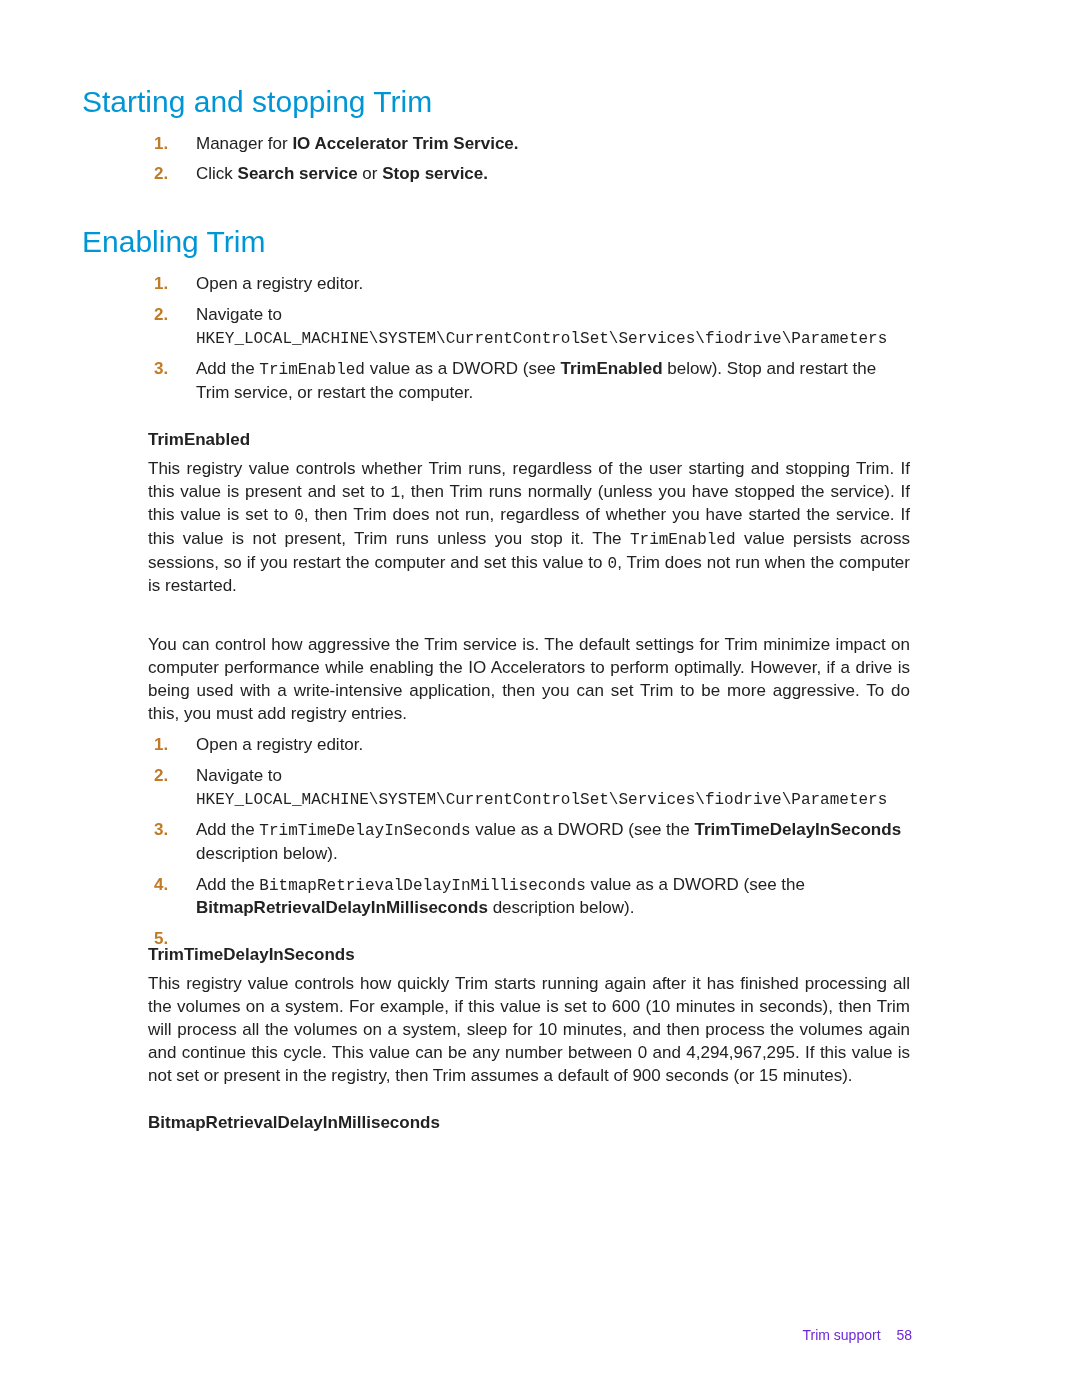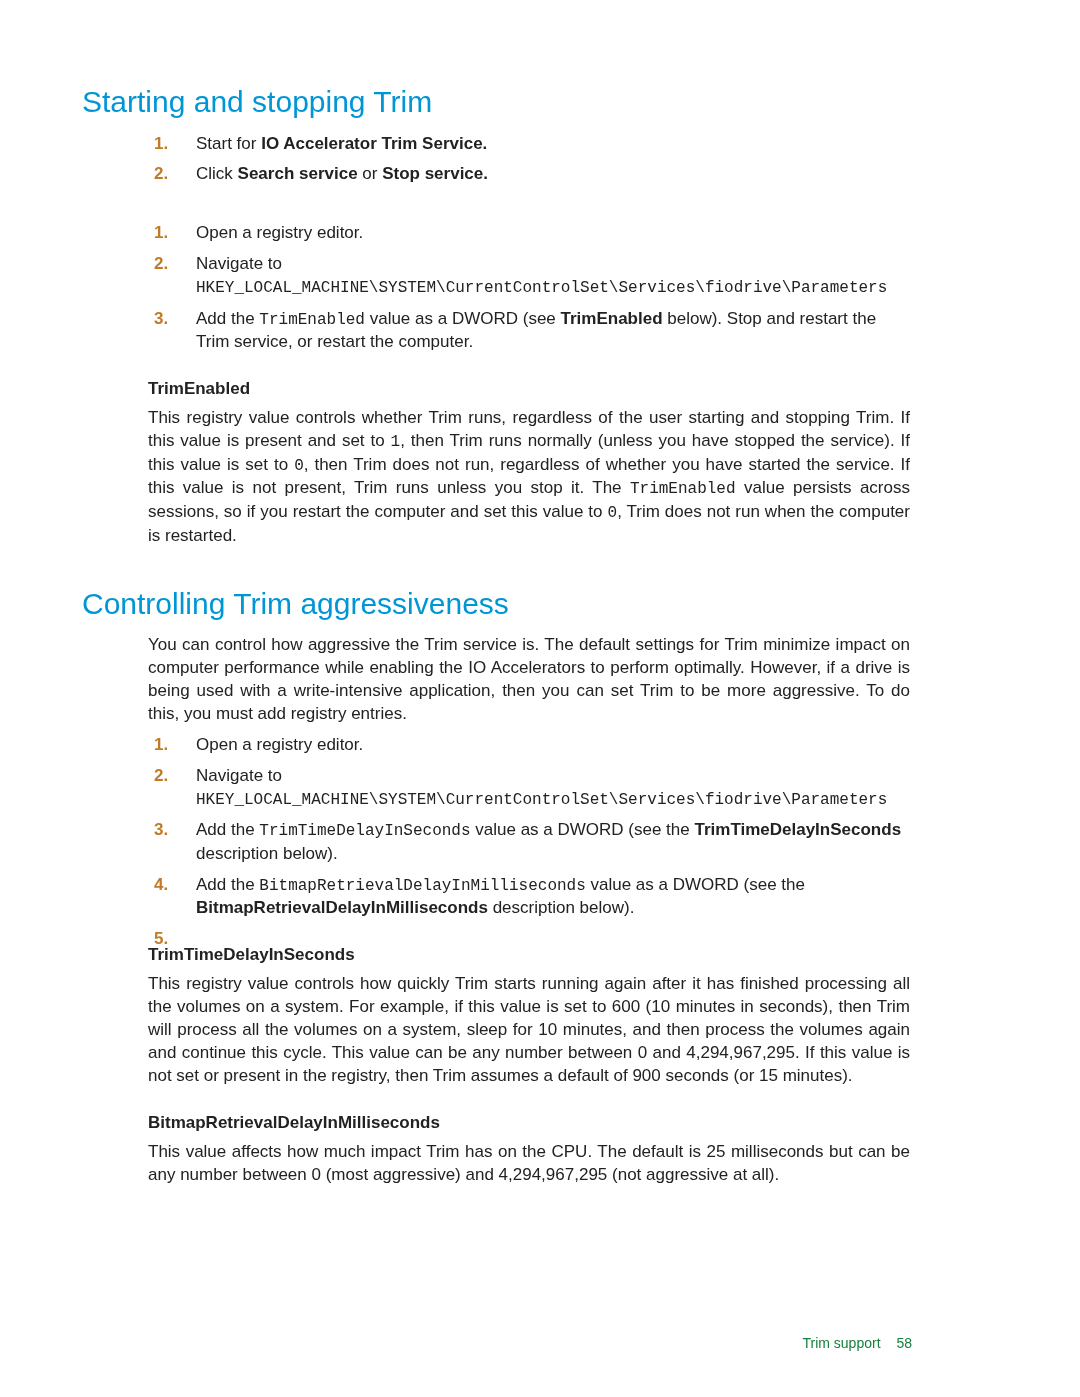--- a/index.html
+++ b/index.html
@@ -54,49 +54,50 @@
     font-size: 16px;
   }
   .sub-heading {
     font-weight: bold;
     margin: 10px 0 6px 0;
   }
   .spacer-sm { height: 6px; }
   .spacer-lg { height: 28px; }
   .footer {
     position: absolute;
-    bottom: 44px;
+    bottom: 52px;
     right: 92px;
     font-size: 14px;
-    color: #15803d;
+    color: #6d28d9;
   }
   .footer .pn { display: inline-block; margin-left: 12px; }
   strong { font-weight: bold; }
 </style>
 </head>
 <body>
 
 <div class="page">
 
   <h2 class="section-title">Starting and stopping Trim</h2>
   <div class="body-block">
     <ol class="num-list">
       <li>
         <span class="num">1.</span>
-        <span>Start for </span><strong>IO Accelerator Trim Service.</strong>
+        <span>Manager for </span><strong>IO Accelerator Trim Service.</strong>
       </li>
       <li>
         <span class="num">2.</span>
         <span>Click </span><strong>Search service</strong><span> or </span><strong>Stop service.</strong>
       </li>
     </ol>
   </div>
 
   <div class="spacer-lg"></div>
 
+  <h2 class="section-title">Enabling Trim</h2>
   <div class="body-block">
     <ol class="num-list">
       <li>
         <span class="num">1.</span>
         <span>Open a registry editor.</span>
       </li>
       <li>
         <span class="num">2.</span>
         <span>Navigate to</span><br>
         <span class="mono">HKEY_LOCAL_MACHINE\SYSTEM\CurrentControlSet\Services\fiodrive\Parameters</span>
@@ -108,21 +109,20 @@
     </ol>
     <div class="spacer-sm"></div>
     <div class="sub-heading">TrimEnabled</div>
     <p>
       <span>This registry value controls whether Trim runs, regardless of the user starting and stopping Trim. If this value is present and set to </span><span class="mono">1</span><span>, then Trim runs normally (unless you have stopped the service). If this value is set to </span><span class="mono">0</span><span>, then Trim does not run, regardless of whether you have started the service. If this value is not present, Trim runs unless you stop it. The </span><span class="mono">TrimEnabled</span><span> value persists across sessions, so if you restart the computer and set this value to </span><span class="mono">0</span><span>, Trim does not run when the computer is restarted.</span>
     </p>
   </div>
 
   <div class="spacer-lg"></div>
 
-  <h2 class="section-title">Controlling Trim aggressiveness</h2>
   <div class="body-block">
     <p>You can control how aggressive the Trim service is. The default settings for Trim minimize impact on computer performance while enabling the IO Accelerators to perform optimally. However, if a drive is being used with a write-intensive application, then you can set Trim to be more aggressive. To do this, you must add registry entries.</p>
     <ol class="num-list">
       <li>
         <span class="num">1.</span>
         <span>Open a registry editor.</span>
       </li>
       <li>
         <span class="num">2.</span>
         <span>Navigate to</span><br>
@@ -138,21 +138,20 @@
       </li>
       <li>
         <span class="num">5.</span>
       </li>
     </ol>
     <div class="spacer-sm"></div>
     <div class="sub-heading">TrimTimeDelayInSeconds</div>
     <p>This registry value controls how quickly Trim starts running again after it has finished processing all the volumes on a system. For example, if this value is set to 600 (10 minutes in seconds), then Trim will process all the volumes on a system, sleep for 10 minutes, and then process the volumes again and continue this cycle. This value can be any number between 0 and 4,294,967,295. If this value is not set or present in the registry, then Trim assumes a default of 900 seconds (or 15 minutes).</p>
     <div class="spacer-sm"></div>
     <div class="sub-heading">BitmapRetrievalDelayInMilliseconds</div>
-    <p>This value affects how much impact Trim has on the CPU. The default is 25 milliseconds but can be any number between 0 (most aggressive) and 4,294,967,295 (not aggressive at all).</p>
   </div>
 
   <div class="footer">
     <span>Trim support</span>
     <span class="pn">58</span>
   </div>
 
 </div>
 
 </body></html>

